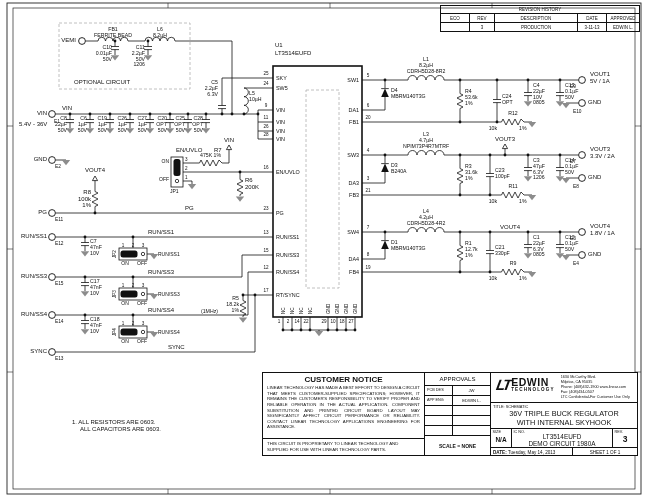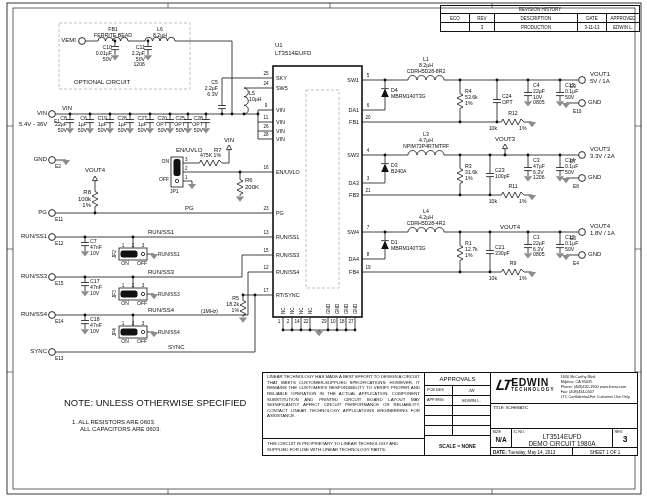--- a/index.html
+++ b/index.html
@@ -561,21 +561,20 @@
 0805</div>
 <div class="lbl f52" style="left:565px;top:235px">C12
 0.1µF
 50V</div>
 <div class="lbl e" style="left:570px;top:236px">E3</div>
 <div class="lbl" style="left:590px;top:223px">VOUT4
 1.8V / 1A</div>
 <div class="lbl e" style="left:573px;top:261px">E4</div>
 <div class="lbl" style="left:588px;top:251px">GND</div>
 
-<div class="lbl f9" style="left:64px;top:398px">NOTE: UNLESS OTHERWISE SPECIFIED</div>
 <div class="lbl" style="left:72px;top:419px">1.  ALL RESISTORS ARE 0603.</div>
 <div class="lbl" style="left:80px;top:426px">ALL CAPACITORS ARE 0603.</div>
 
 <div id="revtbl">
   <div class="rt">REVISION HISTORY</div>
   <div class="row hdr">
     <div class="cell w-eco">ECO</div>
     <div class="cell w-rev">REV</div>
     <div class="cell w-desc">DESCRIPTION</div>
     <div class="cell w-date">DATE</div>
@@ -585,20 +584,21 @@
     <div class="cell w-eco"></div>
     <div class="cell w-rev">3</div>
     <div class="cell w-desc">PRODUCTION</div>
     <div class="cell w-date">3-11-13</div>
     <div class="cell w-appr">EDWIN L.</div>
   </div>
 </div>
 
 <div id="bottomblocks">
   <div id="noticebox">
+    <div class="nt">CUSTOMER NOTICE</div>
     <div class="nb">LINEAR TECHNOLOGY HAS MADE A BEST EFFORT TO DESIGN A CIRCUIT THAT MEETS CUSTOMER-SUPPLIED SPECIFICATIONS; HOWEVER, IT REMAINS THE CUSTOMER'S RESPONSIBILITY TO VERIFY PROPER AND RELIABLE OPERATION IN THE ACTUAL APPLICATION. COMPONENT SUBSTITUTION AND PRINTED CIRCUIT BOARD LAYOUT MAY SIGNIFICANTLY AFFECT CIRCUIT PERFORMANCE OR RELIABILITY. CONTACT LINEAR TECHNOLOGY APPLICATIONS ENGINEERING FOR ASSISTANCE.</div>
     <div class="nf">THIS CIRCUIT IS PROPRIETARY TO LINEAR TECHNOLOGY AND SUPPLIED FOR USE WITH LINEAR TECHNOLOGY PARTS.</div>
   </div>
   <div id="apprbox">
     <div class="at">APPROVALS</div>
     <div class="arow">
           <div class="al">PCB DES</div>
           <div class="av">JW</div>
         </div>
     <div class="arow">
@@ -627,20 +627,21 @@
         <div class="l2">TECHNOLOGY</div>
       </div>
       <div class="addr">1630 McCarthy Blvd.
 Milpitas, CA 95035
 Phone: (408)432-1900  www.linear.com
 Fax: (408)434-0507
 LTC Confidential-For Customer Use Only</div>
     </div>
     <div id="tbrow2">
       <div class="tl">TITLE: SCHEMATIC</div>
+      <div class="t1"><span>36V TRIPLE BUCK REGULATOR</span><br><span>WITH INTERNAL SKYHOOK</span></div>
     </div>
     <div id="tbrow3">
       <div class="szc">
             <div class="fl">SIZE</div>
             <div class="szv">N/A</div>
           </div>
       <div class="icc">
             <div class="fl">IC NO.</div>
             <div class="icv"><span>LT3514EUFD</span><br><span>DEMO CIRCUIT 1980A</span></div>
           </div>

